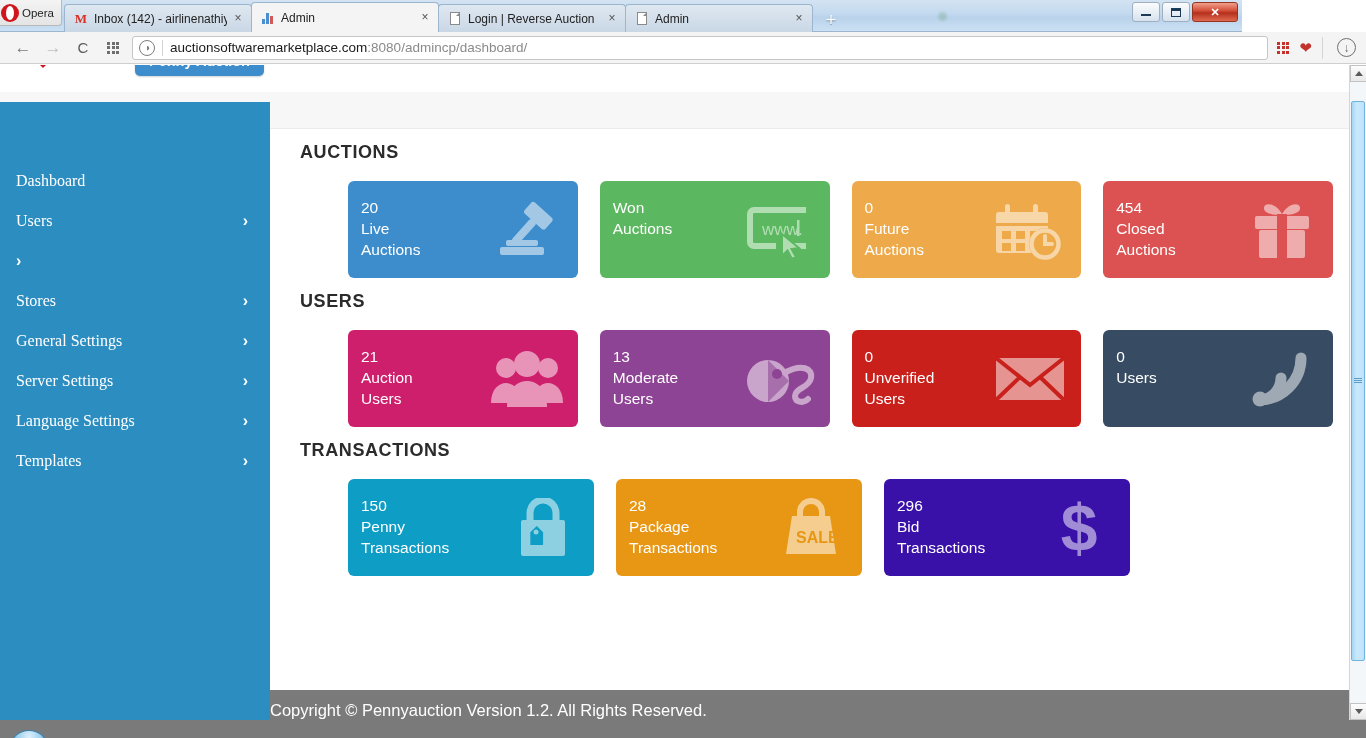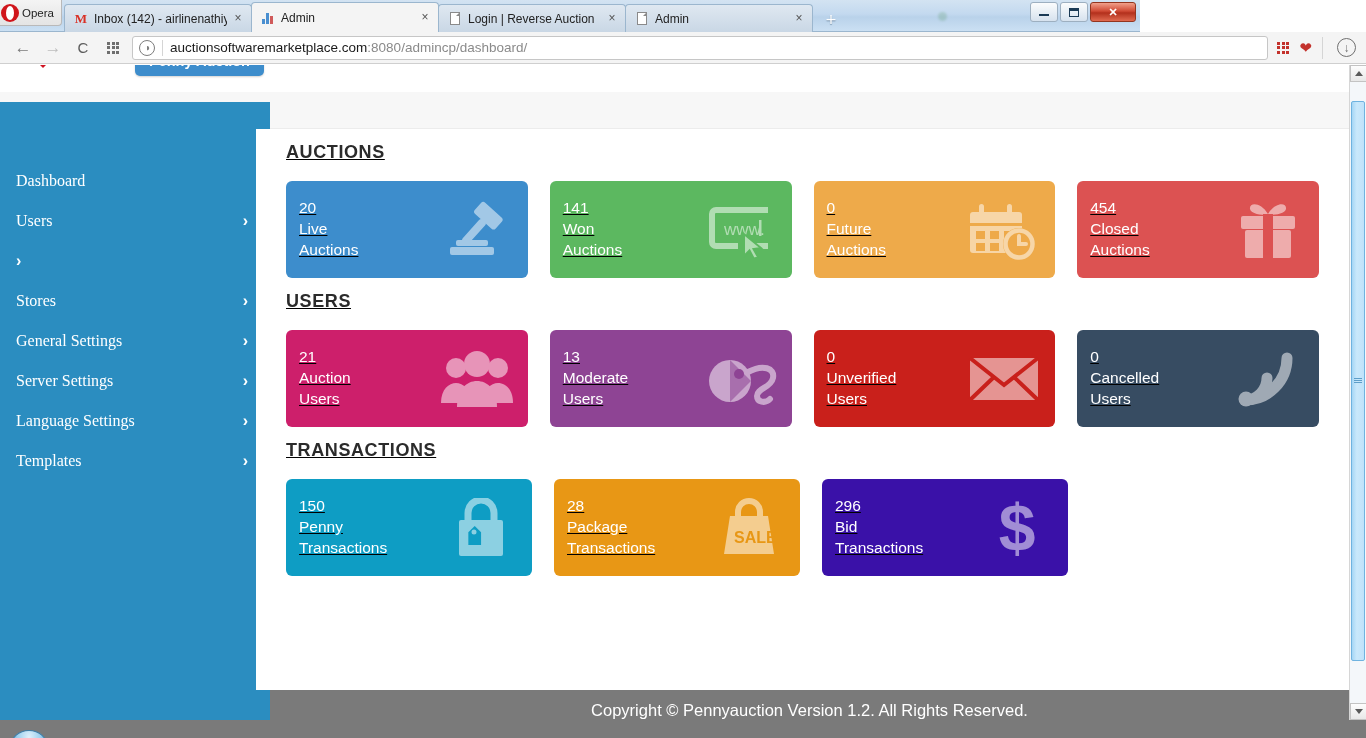--- a/index.html
+++ b/index.html
@@ -11,21 +11,21 @@
   }
 
   
   .browser-window {
     position: absolute; left: 0; top: 0;
     width: 1366px; height: 720px;
     background: #fff;
   }
   .titlebar {
     position: absolute; left: 0; top: 0;
-    width: 1140px; height: 32px;
+    width: 1242px; height: 32px;
     background: linear-gradient(to bottom, #d3e3f2 0%, #c3d9ef 45%, #b9d2ea 55%, #cbe0f3 100%);
     border-bottom: 1px solid #9bb6ce;
   }
   .ghost-content {
     position: absolute; left: 900px; top: 6px;
     width: 440px; height: 20px;
     opacity: 0.22;
     display: flex; align-items: center; gap: 16px;
     font-size: 11px; color: #2a3b4d; white-space: nowrap;
     overflow: hidden; filter: blur(0.9px);
@@ -239,35 +239,35 @@
     color:#fff; font-size:16px;
   }
   .side-label { flex:1 1 auto;font-family:Liberation Serif, serif; }
   .side-chev {
     flex:none; font-size: 16px; font-weight: bold; color:#fff;
     line-height:1;
   }
 
   
   .content {
-    position:absolute; left:256px; top:64px;
+    position:absolute; left:270px; top:64px;
     width: 1079px; height: 561px;
     background:#fff;
     padding: 0 16px 12px 30px;
-    text-decoration: underline;
   }
   .section-title {
     font-size: 18px; color:#2b2b2b;
     letter-spacing: .6px;
     margin: 13px 0 15px 0;
     height: 24px;
   }
   .cards-row {
     display: flex; gap: 22px;
     margin-bottom: 4px;
+    margin-left: 48px;
   }
   .card {
     width: 246px; height: 97px;
     border-radius: 6px;
     position: relative;
     padding: 16px 0 0 13px;
     color: #fff;
     overflow: hidden;
   }
   .card-num { font-size: 15.5px; line-height: 21px; }
@@ -280,21 +280,21 @@
     display:flex; align-items:center; justify-content:center;
     opacity: .52;
   }
   .card-icon svg { display:block; }
 
   
   .footer {
     position:absolute; left:270px; top:625px;
     width: 1079px; height: 40px;
     background:#7a7a7a; color:#fff;
-    display:flex; align-items:center; justify-content:center;
+    display:flex; align-items:center; justify-content:flex-start;
     font-size: 16.5px;
   }
 
   
   .scrollbar {
     position:absolute; right:0; top:65px;
     width:17px; height:655px;
     background:#f0f0f0; border-left:1px solid #d6d6d6;
   }
   .sb-arrow {
@@ -503,21 +503,20 @@
               <g transform="rotate(42 38 26)">
                 <rect x="24" y="6" width="28" height="15" rx="3"></rect>
                 <rect x="34" y="20" width="8" height="30" rx="3"></rect>
               </g>
             </g>
               </svg>
           </span>
         </div>
 
         <div class="card" style="background:#5cb860">
-          <div class="card-num">141</div>
           <div class="card-l1">Won</div>
           <div class="card-l2">Auctions</div>
           <span class="card-icon">
             <svg width="74" height="56" viewBox="0 0 74 56">
                 <g fill="none" stroke="#fff" stroke-width="6">
               <path d="M64 8 H12 a4 4 0 0 0 -4 4 V40 a4 4 0 0 0 4 4 H34"></path>
               <path d="M46 44 H64"></path>
             </g>
             <text x="20" y="33" fill="#fff" font-size="17" font-family="Liberation Sans, sans-serif">www.</text>
             <rect x="55" y="18" width="2.5" height="16" fill="#fff"></rect>
@@ -614,21 +613,20 @@
             <svg width="72" height="48" viewBox="0 0 72 48">
               <rect x="2" y="3" width="68" height="42" fill="#fff"></rect>
               <path d="M2 3 L36 30 L70 3" fill="none" stroke="#c9201b" stroke-width="4"></path>
               <path d="M2 45 L26 22 M70 45 L46 22" stroke="#c9201b" stroke-width="4" fill="none"></path>
             </svg>
           </span>
         </div>
 
         <div class="card" style="background:#374c62">
           <div class="card-num">0</div>
-          <div class="card-l1">Cancelled</div>
           <div class="card-l2">Users</div>
           <span class="card-icon">
             <svg width="62" height="58" viewBox="0 0 62 58">
                 <g fill="none" stroke="#fff" stroke-width="11" stroke-linecap="round">
               <path d="M8 50 A42 42 0 0 1 50 8" transform="rotate(180 29 29)"></path>
               <path d="M8 50 A22 22 0 0 1 30 28" transform="rotate(180 19 39)"></path>
             </g>
             <circle cx="9" cy="49" r="7.5" fill="#fff"></circle>
               </svg>
           </span>

